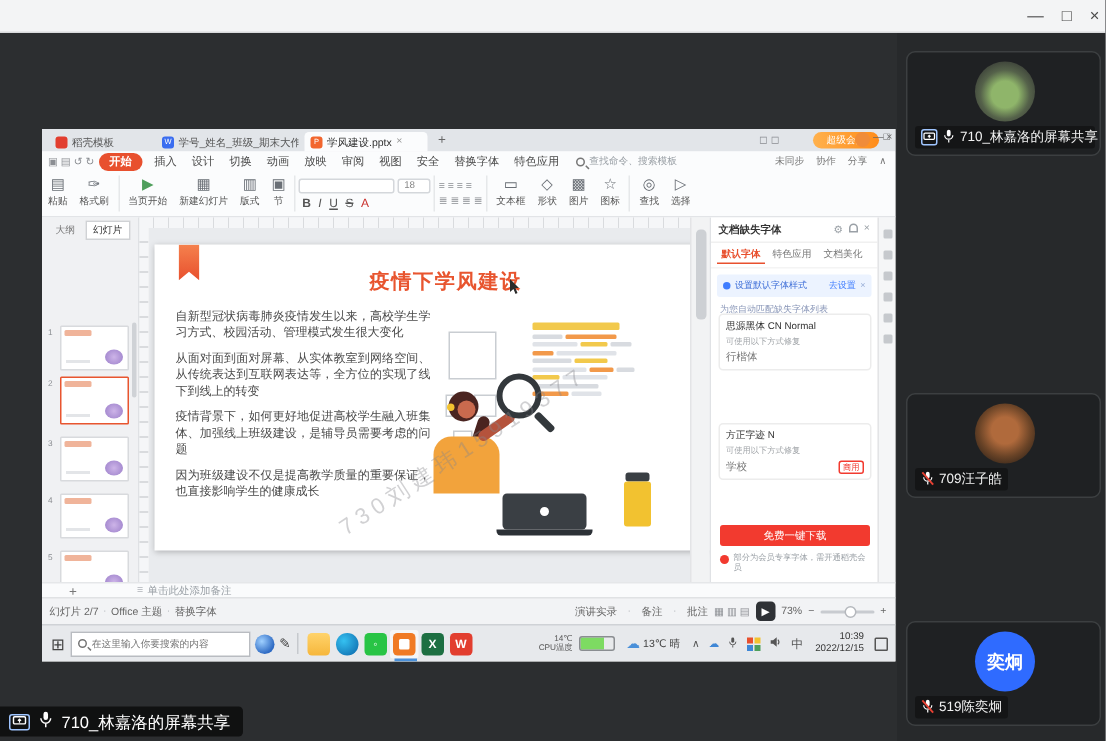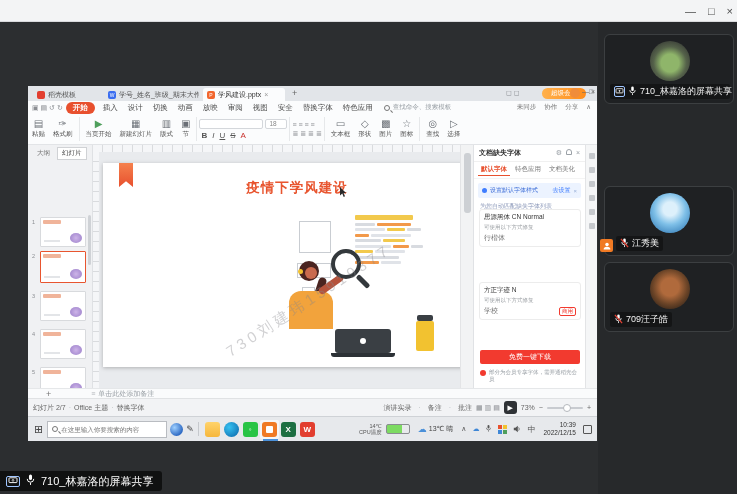--- a/index.html
+++ b/index.html
@@ -135,53 +135,49 @@
       <span><svg width="9" height="10" viewBox="0 0 10 11">
             <rect x="3.6" y="0.5" width="2.8" height="5" rx="1.4" fill="#fff"></rect>
             <path d="M2 4.5a3 3 0 0 0 6 0" fill="none" stroke="#fff" stroke-width="0.9"></path>
             <line x1="5" y1="8" x2="5" y2="10" stroke="#fff" stroke-width="0.9"></line>
           </svg></span>
       <span>710_林嘉洛的屏幕共享</span>
     </div>
   </div>
 
 
-  <div class="pt" style="top:186px">
-    <div class="pav av2"></div>
-    <div class="hostbadge">
-        <svg width="8" height="8" viewBox="0 0 10 10">
-          <circle cx="5" cy="3.2" r="2.2" fill="#fff"></circle>
-          <path d="M.8 9.5a4.2 3.5 0 0 1 8.4 0Z" fill="#fff"></path>
-        </svg>
-      </div>
-    <div class="pname" style="left:11px">
-      <span><svg width="9" height="10" viewBox="0 0 10 11">
-            <rect x="3.6" y="0.5" width="2.8" height="5" rx="1.4" fill="#fff"></rect>
-            <path d="M2 4.5a3 3 0 0 0 6 0" fill="none" stroke="#fff" stroke-width="0.9"></path>
-            <line x1="5" y1="8" x2="5" y2="10" stroke="#fff" stroke-width="0.9"></line>
-            <line x1="1" y1="1" x2="9" y2="10" stroke="#e84133" stroke-width="1.4"></line>
-          </svg></span>
-      <span>江秀美</span>
-    </div>
-  </div>
 
   <div class="pt" style="top:262px">
     <div class="pav av3"></div>
     <div class="pname">
       <span><svg width="9" height="10" viewBox="0 0 10 11">
             <rect x="3.6" y="0.5" width="2.8" height="5" rx="1.4" fill="#fff"></rect>
             <path d="M2 4.5a3 3 0 0 0 6 0" fill="none" stroke="#fff" stroke-width="0.9"></path>
             <line x1="5" y1="8" x2="5" y2="10" stroke="#fff" stroke-width="0.9"></line>
             <line x1="1" y1="1" x2="9" y2="10" stroke="#e84133" stroke-width="1.4"></line>
           </svg></span>
       <span>709汪子皓</span>
     </div>
   </div>
 
 
+  <div class="pt" style="top:414px">
+    <div class="pav av5">
+        <span>奕炯</span>
+      </div>
+    <div class="pname">
+      <span><svg width="9" height="10" viewBox="0 0 10 11">
+            <rect x="3.6" y="0.5" width="2.8" height="5" rx="1.4" fill="#fff"></rect>
+            <path d="M2 4.5a3 3 0 0 0 6 0" fill="none" stroke="#fff" stroke-width="0.9"></path>
+            <line x1="5" y1="8" x2="5" y2="10" stroke="#fff" stroke-width="0.9"></line>
+            <line x1="1" y1="1" x2="9" y2="10" stroke="#e84133" stroke-width="1.4"></line>
+          </svg></span>
+      <span>519陈奕炯</span>
+    </div>
+  </div>
 
   <div class="screen">
 
     <div class="tabrow">
       <div class="doctab" style="left:5px;width:66px">
         <span class="docicon" style="background:#e23e2f"></span>
         <span>稻壳模板</span>
       </div>
       <div class="doctab" style="left:76px;width:95px">
         <span class="docicon" style="background:#3a6df0">W</span>
@@ -342,20 +338,26 @@
     <div class="hruler"></div>
     <div class="vruler"></div>
     <div class="canvas"></div>
 
     <div class="slide">
       <div class="bookmark"></div>
       <div class="slide-title">疫情下学风建设</div>
       <span class="abs" style="left:236px;top:20px"><svg width="8" height="10" viewBox="0 0 8 10">
             <path d="M1 0l6 6H4.6L6 9.3 4.7 10 3.3 6.6 1 8.6Z" fill="#2b2b2b"></path>
           </svg></span>
+      <div class="slide-body">
+        <p>自新型冠状病毒肺炎疫情发生以来，高校学生学习方式、校园活动、管理模式发生很大变化</p>
+        <p>从面对面到面对屏幕、从实体教室到网络空间、从传统表达到互联网表达等，全方位的实现了线下到线上的转变</p>
+        <p>疫情背景下，如何更好地促进高校学生融入班集体、加强线上班级建设，是辅导员需要考虑的问题</p>
+        <p>因为班级建设不仅是提高教学质量的重要保证，也直接影响学生的健康成长</p>
+      </div>
 
       <div>
         <div class="sq" style="left:196px;top:58px;width:32px;height:32px"></div>
         <div class="sq" style="left:194px;top:100px;width:15px;height:15px"></div>
         <div class="sq" style="left:213px;top:100px;width:15px;height:15px"></div>
         <div class="sq" style="left:199px;top:124px;width:13px;height:13px"></div>
         <div class="abs" style="left:252px;top:52px;width:86px">
           <div class="coderow">
               <i class="cseg" style="width:58px;height:5px;background:#f2c94c"></i>
             </div>

